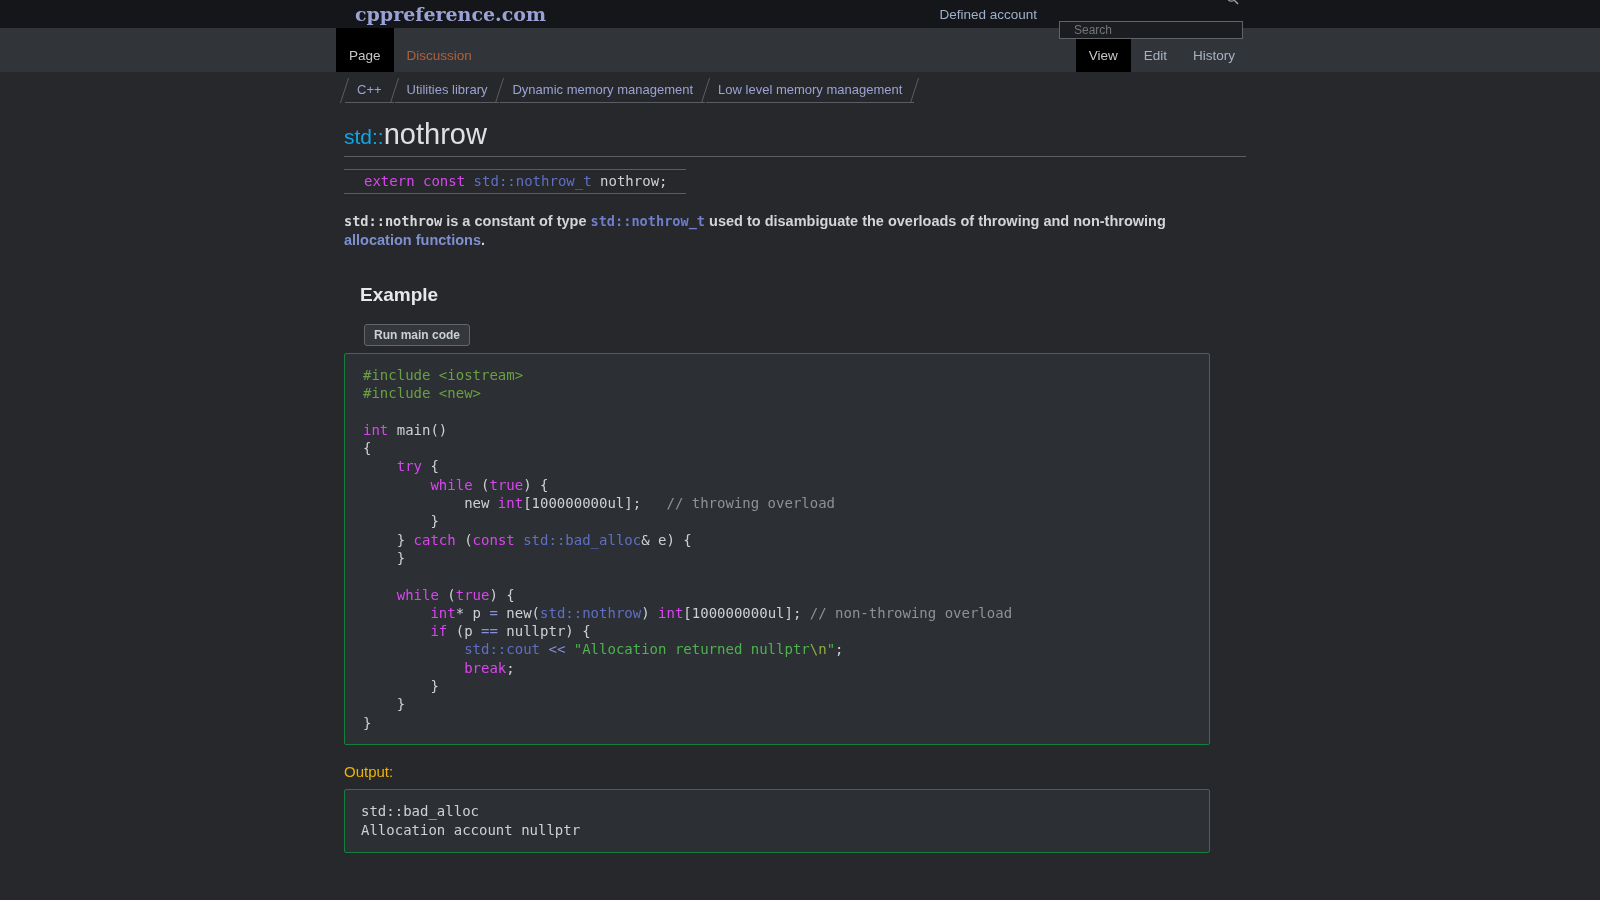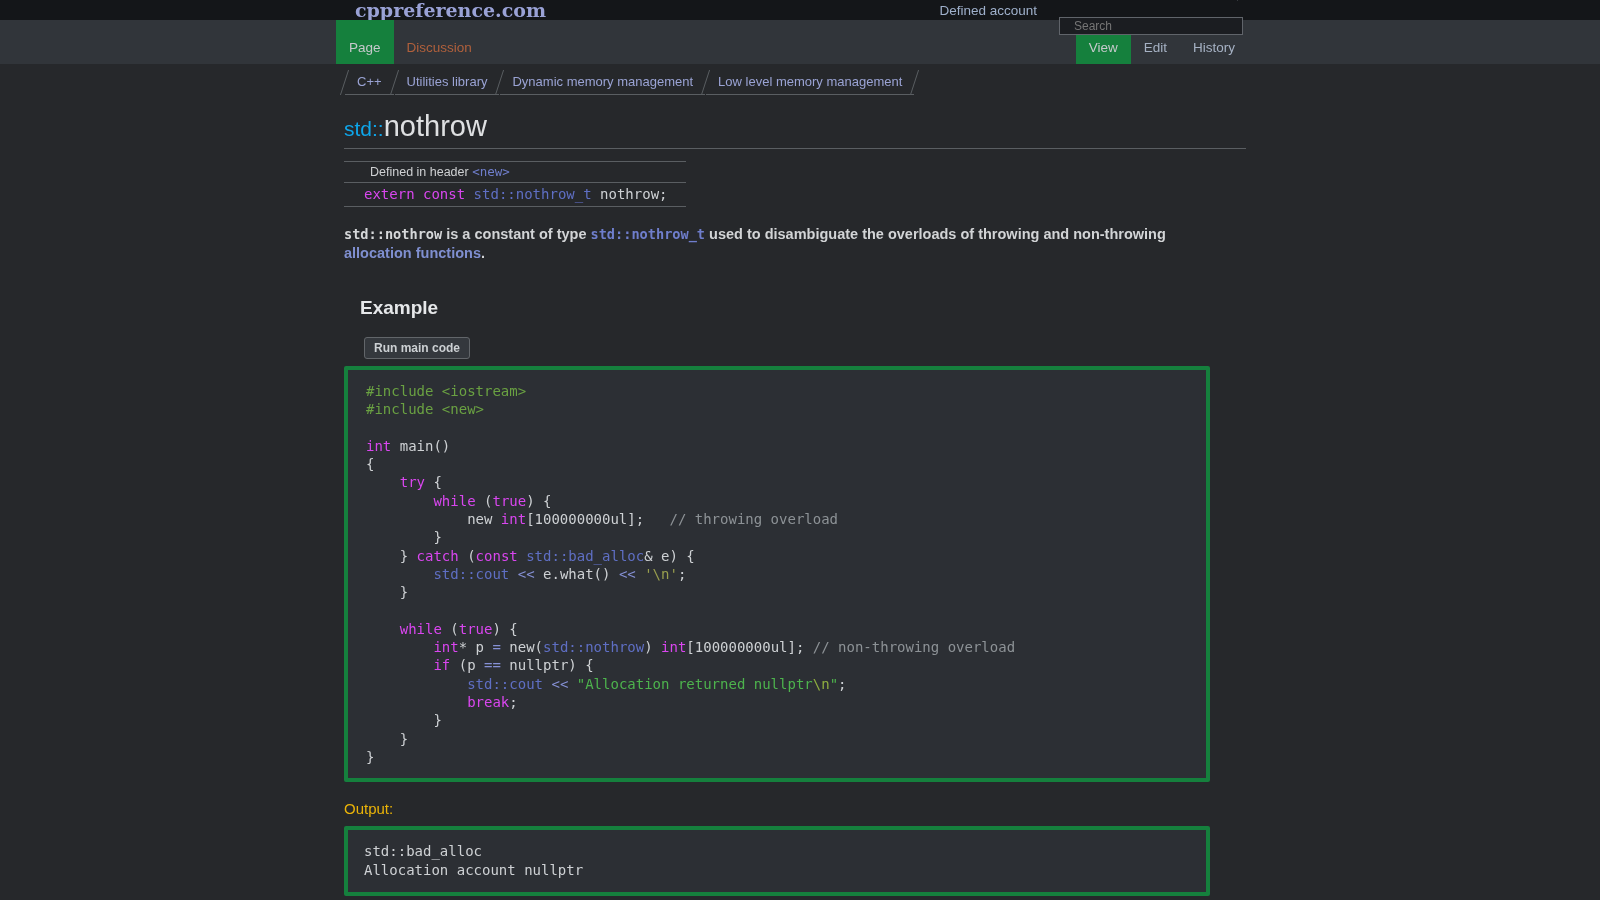--- a/index.html
+++ b/index.html
@@ -6,21 +6,21 @@
   html,body { margin:0; padding:0; }
   body {
     width:1600px; min-height:900px;
     background:#26282b;
     color:#d2d4d6;
     font-family:"Liberation Sans", sans-serif;
   }
   a { text-decoration:none; cursor:pointer; }
 
   
-  .topbar { height:20px; background:#141619; display:flex; align-items:center; }
+  .topbar { height:28px; background:#141619; display:flex; align-items:center; }
   .site-title {
     margin-left:355px;
     font-family:"DejaVu Serif", serif; font-weight:bold;
     font-size:19px; color:#9aa2d6; cursor:pointer;
   }
   .top-spacer { flex:1; }
   .create-account { color:#9fb0cb; font-size:13.5px; margin-right:22px; }
   .searchwrap { position:relative; margin-right:357px; }
   .search-input {
     width:184px; height:18px; background:#1b1d21;
@@ -32,21 +32,21 @@
   .search-icon { position:absolute; right:4px; top:3px; width:13px; height:13px; cursor:pointer; }
 
   
   .tabbar { height:44px; background:#31353a; display:flex; justify-content:space-between; }
   .tabs-left { display:flex; margin-left:336px; }
   .tabs-right { display:flex; margin-right:352px; }
   .tab {
     display:flex; align-items:flex-end;
     padding:0 13px 9px; font-size:13.5px; color:#c6c9cc; cursor:pointer;
   }
-  .tab-active { background:#15803d; }
+  .tab-active { background:#000000; }
   .tab-new { color:#b0603c; }
   .tab-link { color:#a6b2c4; }
 
   
   .content { padding:4px 354px 60px 344px; }
 
   .breadcrumb { display:flex; align-items:stretch; height:25px; margin-top:2px; width:fit-content; }
   .crumb {
     padding:4px 12px 3px; border-bottom:1px solid #5a5e62;
     color:#9aa3d4; font-size:13px; cursor:pointer; white-space:nowrap;
@@ -76,21 +76,21 @@
 
   .run-btn {
     display:inline-block; margin:18px 0 0 20px;
     background:#34383d; border:1px solid #62666a; border-radius:3px;
     color:#ccd0d3; font-weight:bold; font-size:12px; padding:3px 9px;
     font-family:"Liberation Sans", sans-serif; cursor:pointer;
   }
 
   .code-box, .output-box {
     margin:7px 36px 0 0;
-    background:#2c2f34; border:4px solid #15803d; border-radius:2px;
+    background:#2c2f34; border:1px solid #15803d; border-radius:2px;
     padding:12px 18px;
     font-family:"DejaVu Sans Mono", monospace; font-size:14px; line-height:18.3px;
     color:#ced1d4;
   }
   .output-box { margin-top:9px; padding:12px 16px; line-height:19px; }
   .code-line { white-space:pre; }
   .out-label { margin:18px 0 0; font-size:15px; color:#eab308; }
 
   
   .t-pl   { color:#ced1d4; }
@@ -146,42 +146,40 @@
       <span class="crumb">Dynamic memory management</span>
       <span class="crumb-sep"></span>
       <span class="crumb">Low level memory management</span>
       <span class="crumb-sep"></span>
     </div>
 
   <h1 class="page-title"><span class="title-prefix">std::</span><span class="title-name">nothrow</span></h1>
   <hr class="title-rule">
 
   <div class="dsc-table">
-    <div class="dsc-header"><span>Defined in header </span><a class="hdr-link">&lt;new&gt;</a></div>
     <div class="dsc-code"><span class="t-kw">extern</span><span class="t-pl"> </span><span class="t-kw">const</span><span class="t-pl"> </span><span class="t-lnk">std::nothrow_t</span><span class="t-pl"> nothrow;</span></div>
   </div>
 
   <p class="desc"><span class="t-mono">std::nothrow</span><span class="t-txt"> is a constant of type </span><span class="t-monolink">std::nothrow_t</span><span class="t-txt"> used to disambiguate the overloads of throwing and non-throwing </span><span class="t-link">allocation functions</span><span class="t-txt">.</span></p>
 
   <h3 class="example-h">Example</h3>
 
   <span class="run-btn">Run main code</span>
 
   <div class="code-box">
       <div class="code-line"><span class="t-pp">#include &lt;iostream&gt;</span></div>
       <div class="code-line"><span class="t-pp">#include &lt;new&gt;</span></div>
       <div class="code-line">&nbsp;</div>
       <div class="code-line"><span class="t-kw">int</span><span class="t-pl"> main()</span></div>
       <div class="code-line"><span class="t-pl">{</span></div>
       <div class="code-line"><span class="t-pl">    </span><span class="t-kw">try</span><span class="t-pl"> {</span></div>
       <div class="code-line"><span class="t-pl">        </span><span class="t-kw">while</span><span class="t-pl"> (</span><span class="t-kw">true</span><span class="t-pl">) {</span></div>
       <div class="code-line"><span class="t-pl">            new </span><span class="t-kw">int</span><span class="t-pl">[100000000ul];   </span><span class="t-cm">// throwing overload</span></div>
       <div class="code-line"><span class="t-pl">        }</span></div>
       <div class="code-line"><span class="t-pl">    } </span><span class="t-kw">catch</span><span class="t-pl"> (</span><span class="t-kw">const</span><span class="t-pl"> </span><span class="t-lnk">std::bad_alloc</span><span class="t-pl">&amp; e) {</span></div>
-      <div class="code-line"><span class="t-pl">        </span><span class="t-lnk">std::cout</span><span class="t-pl"> </span><span class="t-op">&lt;&lt;</span><span class="t-pl"> e.what() </span><span class="t-op">&lt;&lt;</span><span class="t-pl"> </span><span class="t-chr">'\n'</span><span class="t-pl">;</span></div>
       <div class="code-line"><span class="t-pl">    }</span></div>
       <div class="code-line">&nbsp;</div>
       <div class="code-line"><span class="t-pl">    </span><span class="t-kw">while</span><span class="t-pl"> (</span><span class="t-kw">true</span><span class="t-pl">) {</span></div>
       <div class="code-line"><span class="t-pl">        </span><span class="t-kw">int</span><span class="t-pl">* p </span><span class="t-op">=</span><span class="t-pl"> new(</span><span class="t-lnk">std::nothrow</span><span class="t-pl">) </span><span class="t-kw">int</span><span class="t-pl">[100000000ul]; </span><span class="t-cm">// non-throwing overload</span></div>
       <div class="code-line"><span class="t-pl">        </span><span class="t-kw">if</span><span class="t-pl"> (p </span><span class="t-op">==</span><span class="t-pl"> nullptr) {</span></div>
       <div class="code-line"><span class="t-pl">            </span><span class="t-lnk">std::cout</span><span class="t-pl"> </span><span class="t-op">&lt;&lt;</span><span class="t-pl"> </span><span class="t-str">"Allocation returned nullptr</span><span class="t-esc">\n</span><span class="t-str">"</span><span class="t-pl">;</span></div>
       <div class="code-line"><span class="t-pl">            </span><span class="t-kw">break</span><span class="t-pl">;</span></div>
       <div class="code-line"><span class="t-pl">        }</span></div>
       <div class="code-line"><span class="t-pl">    }</span></div>
       <div class="code-line"><span class="t-pl">}</span></div>

